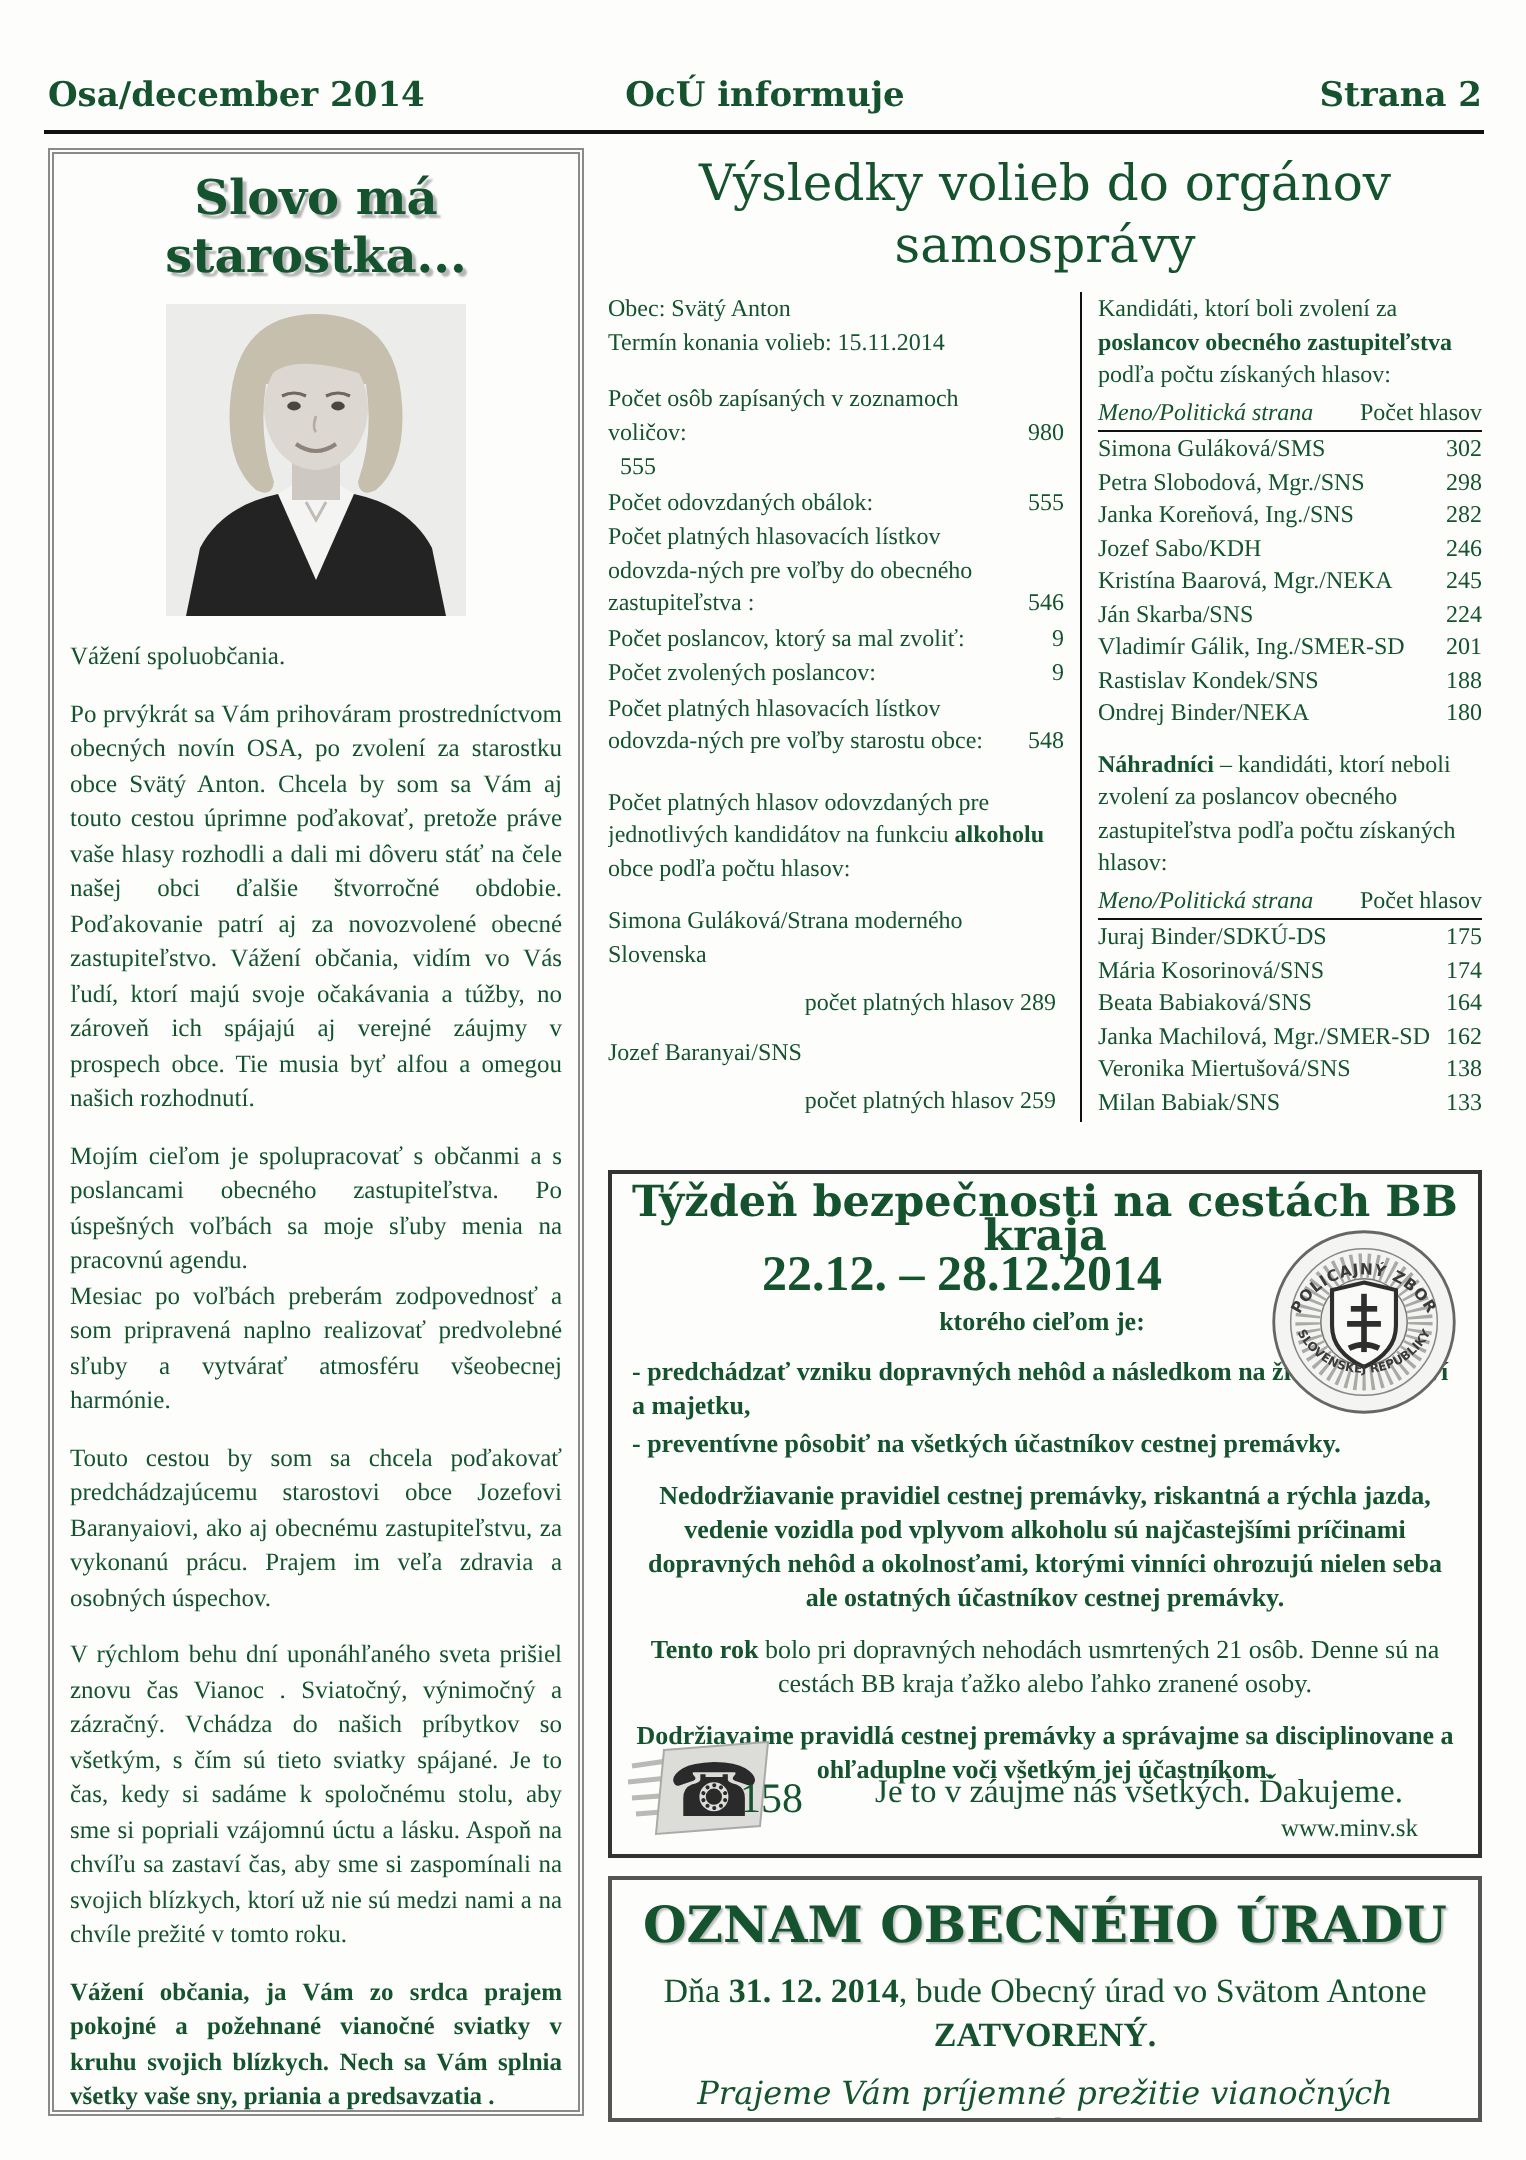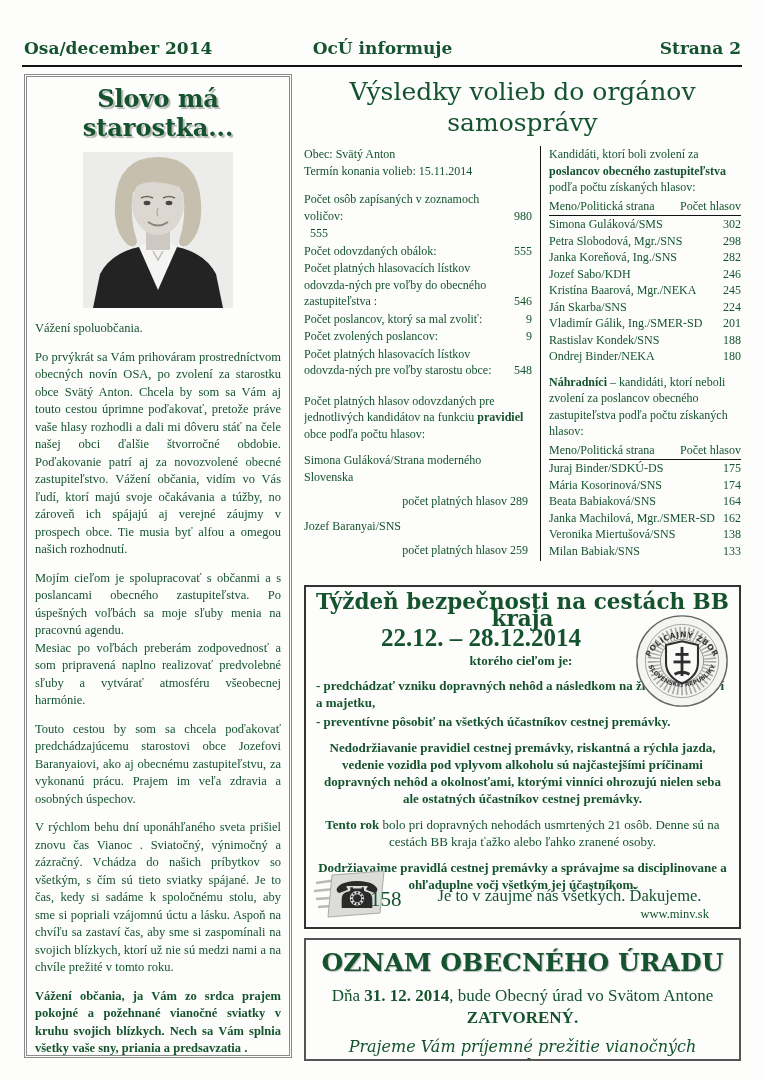--- a/index.html
+++ b/index.html
@@ -35,21 +35,21 @@
   .elec-left{width:236px;box-sizing:border-box;padding-right:8px;font-size:12px;line-height:16.5px;}
   .elec-right{flex:1;box-sizing:border-box;border-left:1px solid #111;padding-left:8px;
               font-size:12px;line-height:16.5px;}
   .stat{display:flex;align-items:flex-end;margin-bottom:1px;}
   .stat-label{flex:1;}
   .stat-value{margin-left:6px;white-space:nowrap;}
   .starosta-intro{margin:14px 0 10px;}
   .cand-name{margin-top:8px;}
   .cand-votes{text-align:right;margin:8px 4px 2px 0;}
   .tbl-head{display:flex;border-bottom:1px solid #111;padding-bottom:1px;margin-top:2px;}
-  .tbl-head .th-name{flex:1;}
+  .tbl-head .th-name{flex:1;font-style:italic;}
   .tbl-row{display:flex;align-items:flex-end;}
   .tbl-row .td-name{flex:1;}
   .td-votes{margin-left:5px;white-space:nowrap;}
   .subs-intro{margin-top:9px;}
   
   .safety-box{position:relative;height:344px;margin-top:8px;box-sizing:border-box;
               border:2px solid #333;padding:5px 10px;overflow:hidden;
               font-size:13px;line-height:17px;}
   .safety-title{font-family:"DejaVu Serif",serif;font-weight:bold;font-size:21.5px;
                 text-align:center;margin:1px 0 2px;}
@@ -155,21 +155,21 @@
               </div>
             <div class="stat">
                 <span class="stat-label">Počet zvolených poslancov:</span>
                 <span class="stat-value">9</span>
               </div>
             <div class="stat">
                 <span class="stat-label">Počet platných hlasovacích lístkov odovzda-ných pre voľby starostu obce:</span>
                 <span class="stat-value">548</span>
               </div>
 
-            <div class="starosta-intro"><span>Počet platných hlasov odovzdaných pre jednotlivých kandidátov na funkciu </span><b>pravidiel</b><span> obce podľa počtu hlasov:</span></div>
+            <div class="starosta-intro"><span>Počet platných hlasov odovzdaných pre jednotlivých kandidátov na funkciu </span><b>alkoholu</b><span> obce podľa počtu hlasov:</span></div>
             <div class="cand-name">Simona Guláková/Strana moderného Slovenska</div>
             <div class="cand-votes">počet platných hlasov 289</div>
             <div class="cand-name">Jozef Baranyai/SNS</div>
             <div class="cand-votes">počet platných hlasov 259</div>
 
           </div>
 
           <div class="elec-right">
             <div><span>Kandidáti, ktorí boli zvolení za </span><b>poslancov obecného zastupiteľstva</b><span> podľa počtu získaných hlasov:</span></div>
 

